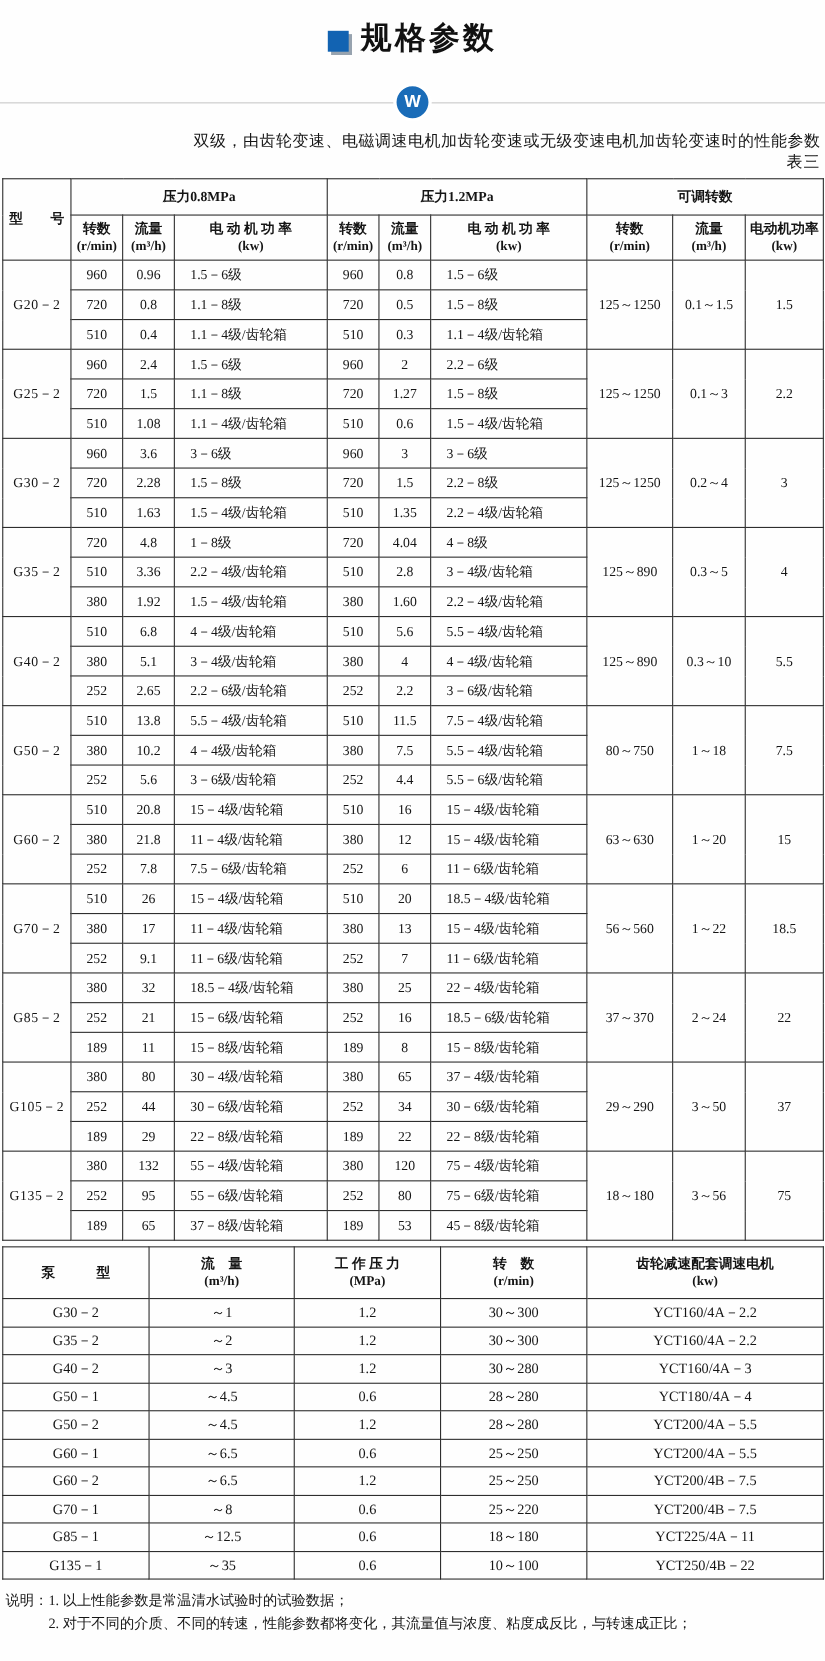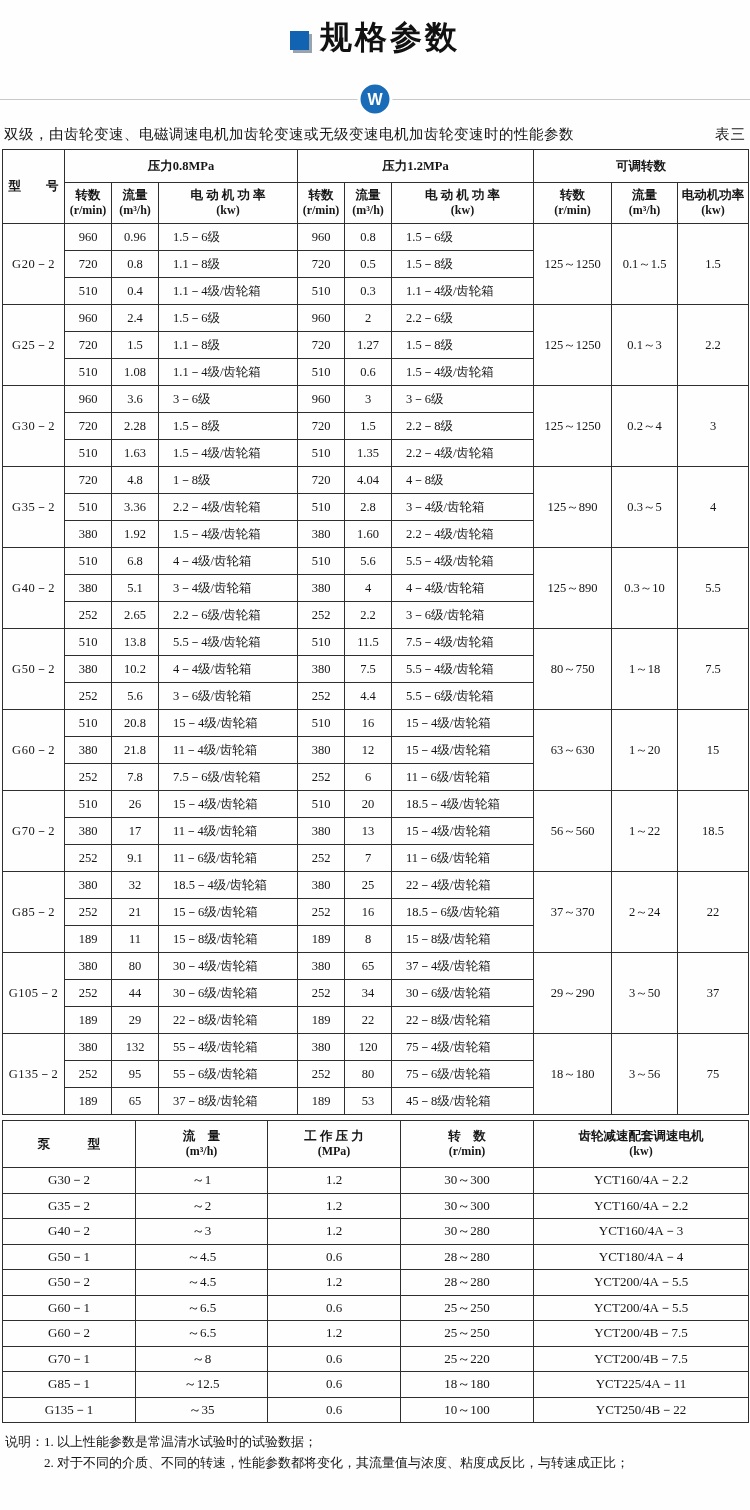--- a/index.html
+++ b/index.html
@@ -2,30 +2,30 @@
 <html><head>
 <meta charset="utf-8">
 <style>
   html,body{margin:0;padding:0;background:#ffffff;}
   body{width:750px;font-family:"Liberation Serif","DejaVu Serif",serif;color:#151515;}
   .page{width:750px;height:1510px;background:#fefefe;overflow:hidden;position:relative;}
 
   
   .title-row{display:flex;align-items:center;justify-content:center;padding-top:16px;}
   .title-sq{width:19px;height:19px;background:#1263b2;box-shadow:3px 3px 0 rgba(125,140,155,.8);margin-right:11px;margin-top:4px;}
-  .page-title{font-family:"Liberation Sans","DejaVu Sans",sans-serif;font-size:32px;font-weight:bold;letter-spacing:3px;margin:0;color:#111;}
+  .page-title{font-family:"Liberation Sans","DejaVu Sans",sans-serif;font-size:28px;font-weight:bold;letter-spacing:3px;margin:0;color:#111;}
   .divider{position:relative;height:34px;margin-top:22px;}
   .divider-line{position:absolute;left:0;right:0;top:50%;height:1px;background:#c9c9c9;}
   .w-badge{position:absolute;left:50%;top:50%;transform:translate(-50%,-50%);width:29px;height:29px;border-radius:50%;
     background:#1a6cb8;color:#fff;display:flex;align-items:center;justify-content:center;
     font-family:"Liberation Sans","DejaVu Sans",sans-serif;font-weight:bold;font-size:16px;border:3px solid #fff;}
 
   
   .caption-row{display:flex;justify-content:space-between;align-items:flex-end;padding:0 4px;font-size:14.5px;}
-  .caption-row.first{margin-top:9px;}
+  .caption-row.first{margin-top:9px;flex-direction:column;}
   .caption-row.second{margin-top:11px;}
   .caption-text{letter-spacing:.5px;}
   .caption-label{letter-spacing:1px;}
 
   
   table{border-collapse:collapse;table-layout:fixed;margin:5px 2px 0 2px;width:746px;}
   th,td{border:1px solid #2e2e2e;padding:0 3px;text-align:center;overflow:hidden;}
   table{border:1.5px solid #222;}
   th{font-size:12.5px;font-weight:bold;line-height:15px;}
   #t3 thead tr.grp th{height:32px;}

